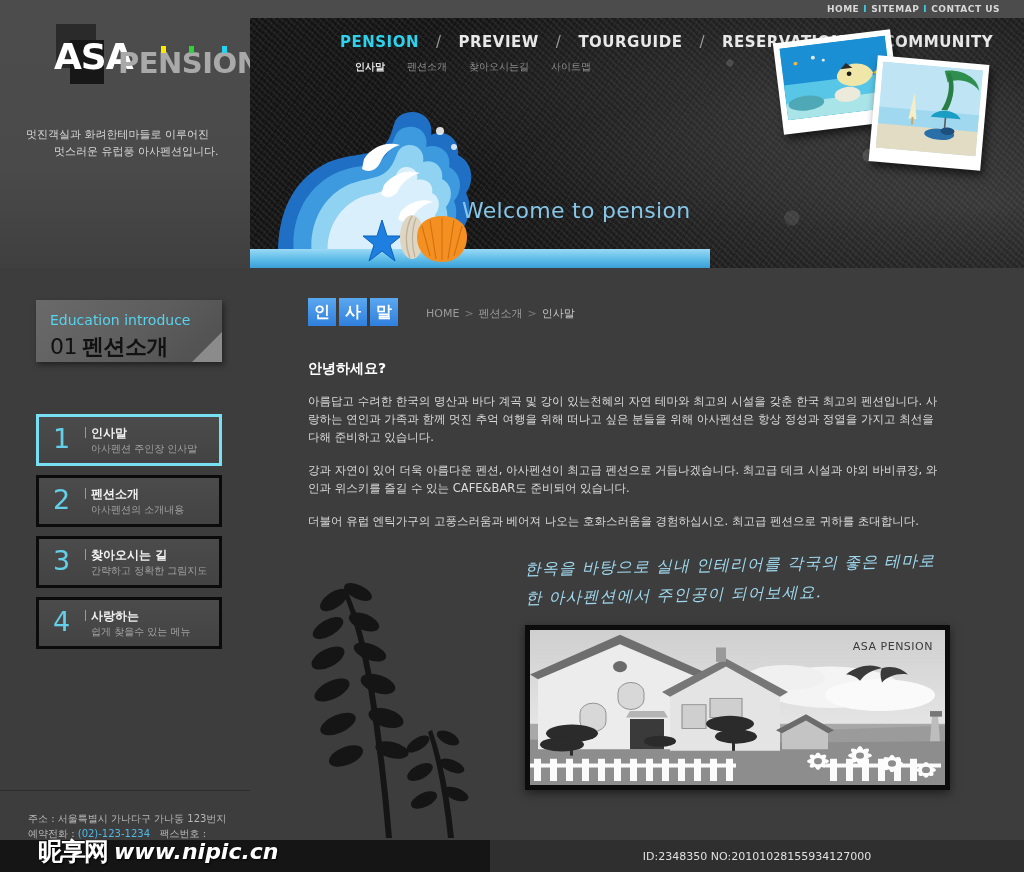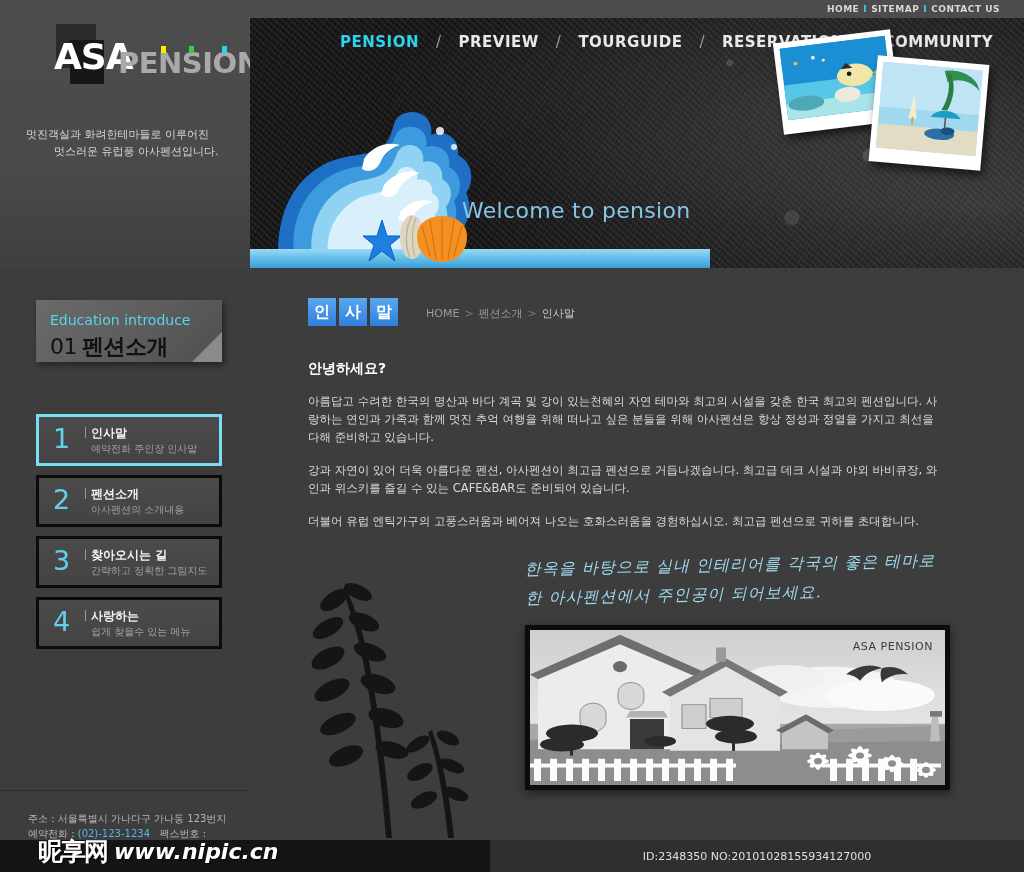--- a/index.html
+++ b/index.html
@@ -306,20 +306,23 @@
       <span>멋진객실과 화려한테마들로 이루어진</span>
       <span class="l2">멋스러운 유럽풍 아사펜션입니다.</span>
     </div>
 
     <div class="banner">
 
       <div class="mainnav">
         <a href="#" class="active">PENSION</a><span class="slash">/</span><a href="#">PREVIEW</a><span class="slash">/</span><a href="#">TOURGUIDE</a><span class="slash">/</span><a href="#">RESERVATION</a><span class="slash">/</span><a href="#">COMMUNITY</a>
       </div>
 
+      <div class="subnav">
+        <a href="#" class="active">인사말</a><a href="#">펜션소개</a><a href="#">찾아오시는길</a><a href="#">사이트맵</a>
+      </div>
 
       <div class="welcome">Welcome to pension</div>
 
       <div class="wave-wrap">
         <svg width="220" height="165" viewBox="0 0 220 165">
           <path d="M10,150 C10,110 25,78 55,62 C80,48 105,56 118,40 C128,28 122,14 138,10 C152,6 166,16 163,32 C176,26 192,34 190,52 C203,58 208,76 198,90 C206,104 200,128 182,136 L182,158 L10,158 Z" fill="#1f6fc4"></path>
           <path d="M26,152 C22,116 38,86 64,72 C86,60 106,66 118,52 C128,40 124,26 140,24 C152,22 161,32 158,44 C172,40 184,50 181,64 C193,70 196,86 186,98 C192,112 186,132 170,140 L170,156 L26,156 Z" fill="#3d9ade"></path>
           <path d="M44,154 C40,122 54,96 76,84 C94,74 111,78 121,66 C130,56 127,44 140,42 C150,41 157,49 155,59 C166,56 176,64 174,76 C184,81 186,94 178,104 C182,116 177,132 164,140 L164,154 Z" fill="#8fd2f2"></path>
           <path d="M60,155 C57,128 69,108 87,97 C101,89 114,92 122,83 C129,75 127,66 137,64 C145,63 151,69 149,77 C158,75 166,81 164,90 C172,94 173,104 167,112 C170,121 166,134 156,140 L156,155 Z" fill="#d9effb"></path>
 
@@ -402,21 +405,21 @@
       </div>
       <div class="curl"></div>
     </div>
 
     <div class="menu">
       <div class="menu-item active">
         <div class="inner">
           <span class="num">1</span>
           <span class="bar"></span>
           <span class="ttl">인사말</span>
-          <span class="sub">예약전화 주인장 인사말</span>
+          <span class="sub">아사펜션 주인장 인사말</span>
         </div>
       </div>
       <div class="menu-item">
         <div class="inner">
           <span class="num">2</span>
           <span class="bar"></span>
           <span class="ttl">펜션소개</span>
           <span class="sub">아사펜션의 소개내용</span>
         </div>
       </div>

